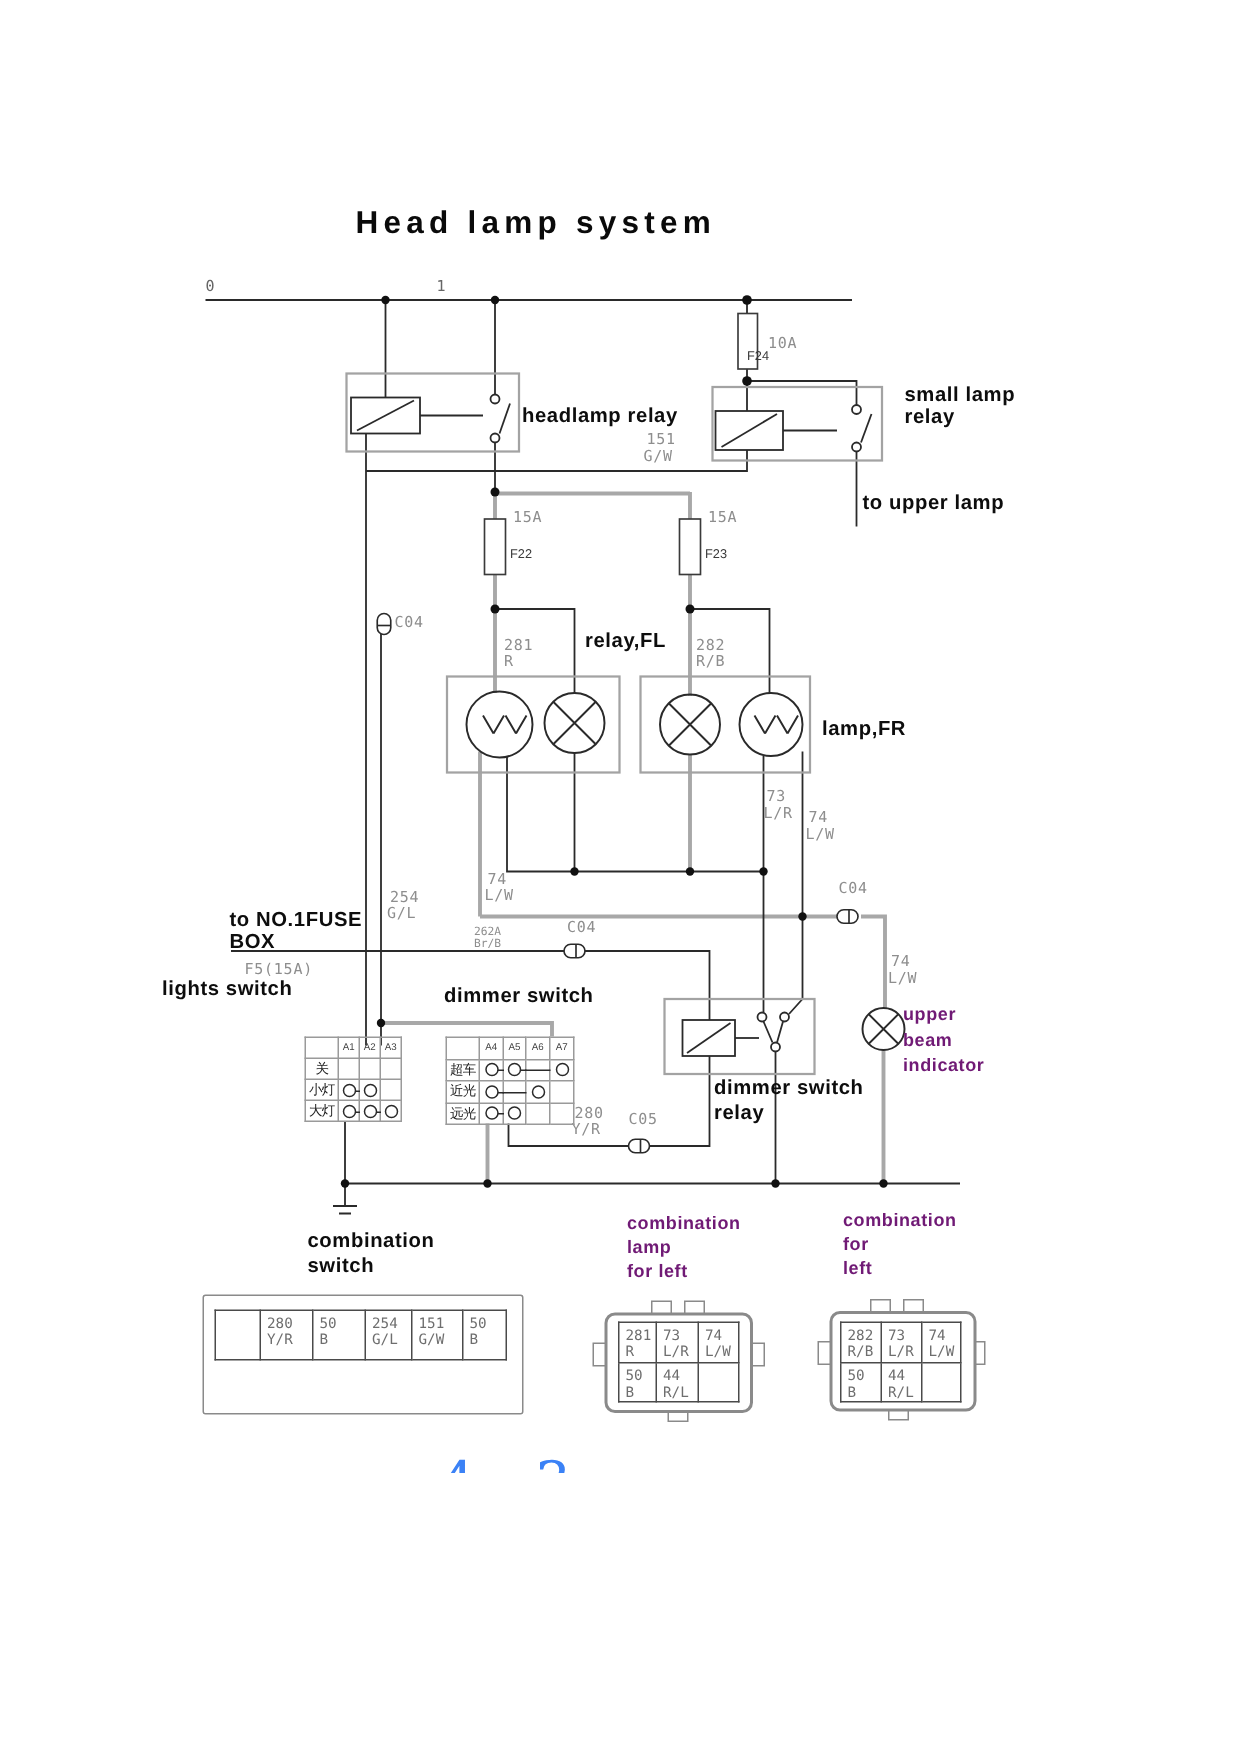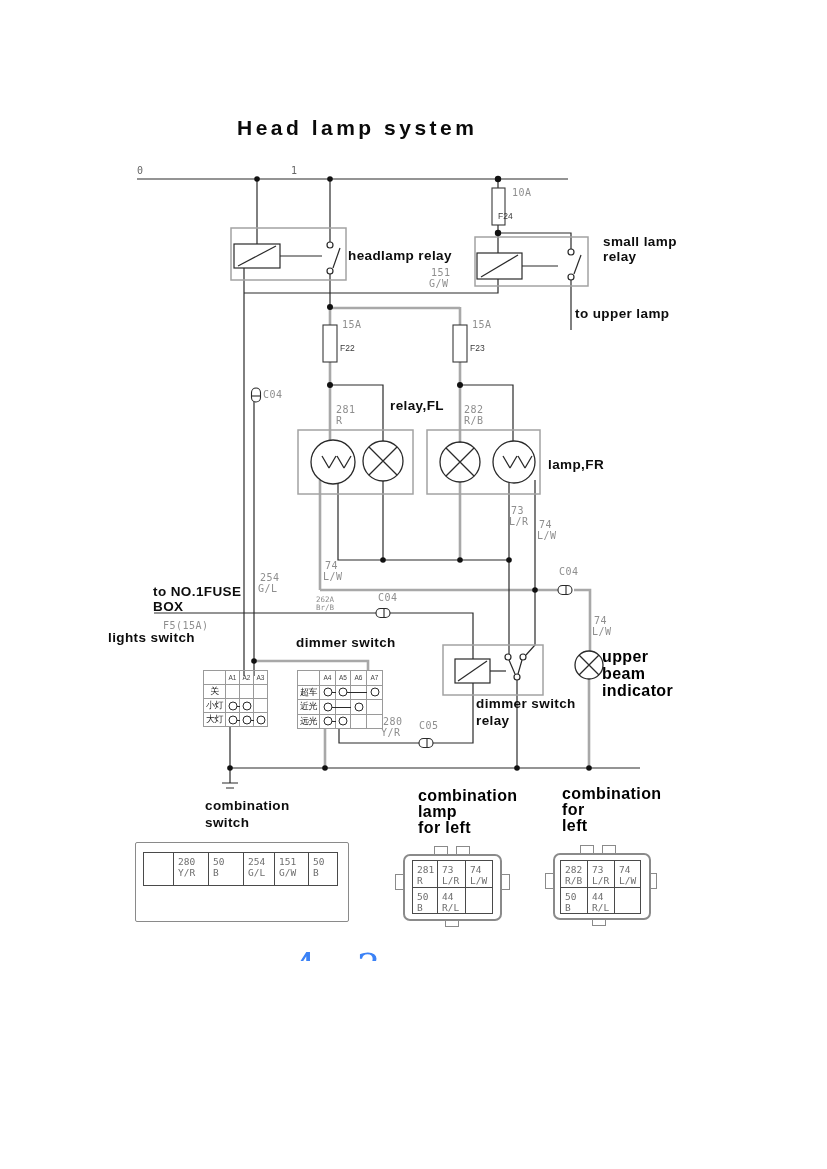--- a/index.html
+++ b/index.html
@@ -1,21 +1,21 @@
 <!DOCTYPE html>
 <html><head>
 <meta charset="utf-8">
 <style>
   html,body{margin:0;padding:0;background:#fff;}
   #page{position:relative;width:827px;height:961px;background:#ffffff;overflow:hidden;
-        font-family:"Liberation Sans",sans-serif;}
+        font-family:"Liberation Sans",sans-serif;margin-top:21px;}
   #wiring{position:absolute;left:0;top:0;}
   .lab{position:absolute;white-space:pre;color:#111;}
   .bold{font-weight:bold;font-size:13.5px;letter-spacing:0.4px;color:#0d0d0d;}
-  .bold14{font-weight:bold;font-size:16px;letter-spacing:0.4px;color:#000000;}
+  .bold14{font-weight:bold;font-size:12px;letter-spacing:0.4px;color:#701a75;}
   .wire{font-family:"DejaVu Sans Mono",monospace;font-size:10px;color:#8e8e8e;letter-spacing:0.5px;}
   .wire8{font-family:"DejaVu Sans Mono",monospace;font-size:7.5px;color:#8e8e8e;}
   .fname{font-size:8.5px;color:#3a3a3a;}
   .busn{font-family:"DejaVu Sans Mono",monospace;font-size:10px;color:#666;}
   .title{font-weight:bold;font-size:21px;letter-spacing:3.5px;color:#0a0a0a;}
   .pageno{font-family:"DejaVu Serif",serif;font-size:38px;letter-spacing:5px;color:#3b82f6;}
 
   
   .swtbl{position:absolute;}
   .swtbl table{border-collapse:collapse;table-layout:fixed;}
@@ -169,21 +169,21 @@
           <circle cx="589" cy="768" r="2.8"></circle>
       </g>
     </g>
   </svg>
 
   <div class="lab title" style="left:237px;top:116px">Head lamp system</div>
 
   <div class="lab busn" style="left:137px;top:165px">0</div>
   <div class="lab busn" style="left:291px;top:165px">1</div>
 
-  <div class="lab wire" style="left:512px;top:187px">10A</div>
+  <div class="lab wire" style="left:512px;top:203px">10A</div>
   <div class="lab fname" style="left:498px;top:211px">F24</div>
   <div class="lab wire" style="left:342px;top:319px">15A</div>
   <div class="lab fname" style="left:340px;top:343px">F22</div>
   <div class="lab wire" style="left:472px;top:319px">15A</div>
   <div class="lab fname" style="left:470px;top:343px">F23</div>
 
   <div class="lab bold" style="left:348px;top:248px">headlamp relay</div>
   <div class="lab wire" style="left:431px;top:267px">151</div>
   <div class="lab wire" style="left:429px;top:278px">G/W</div>
 

